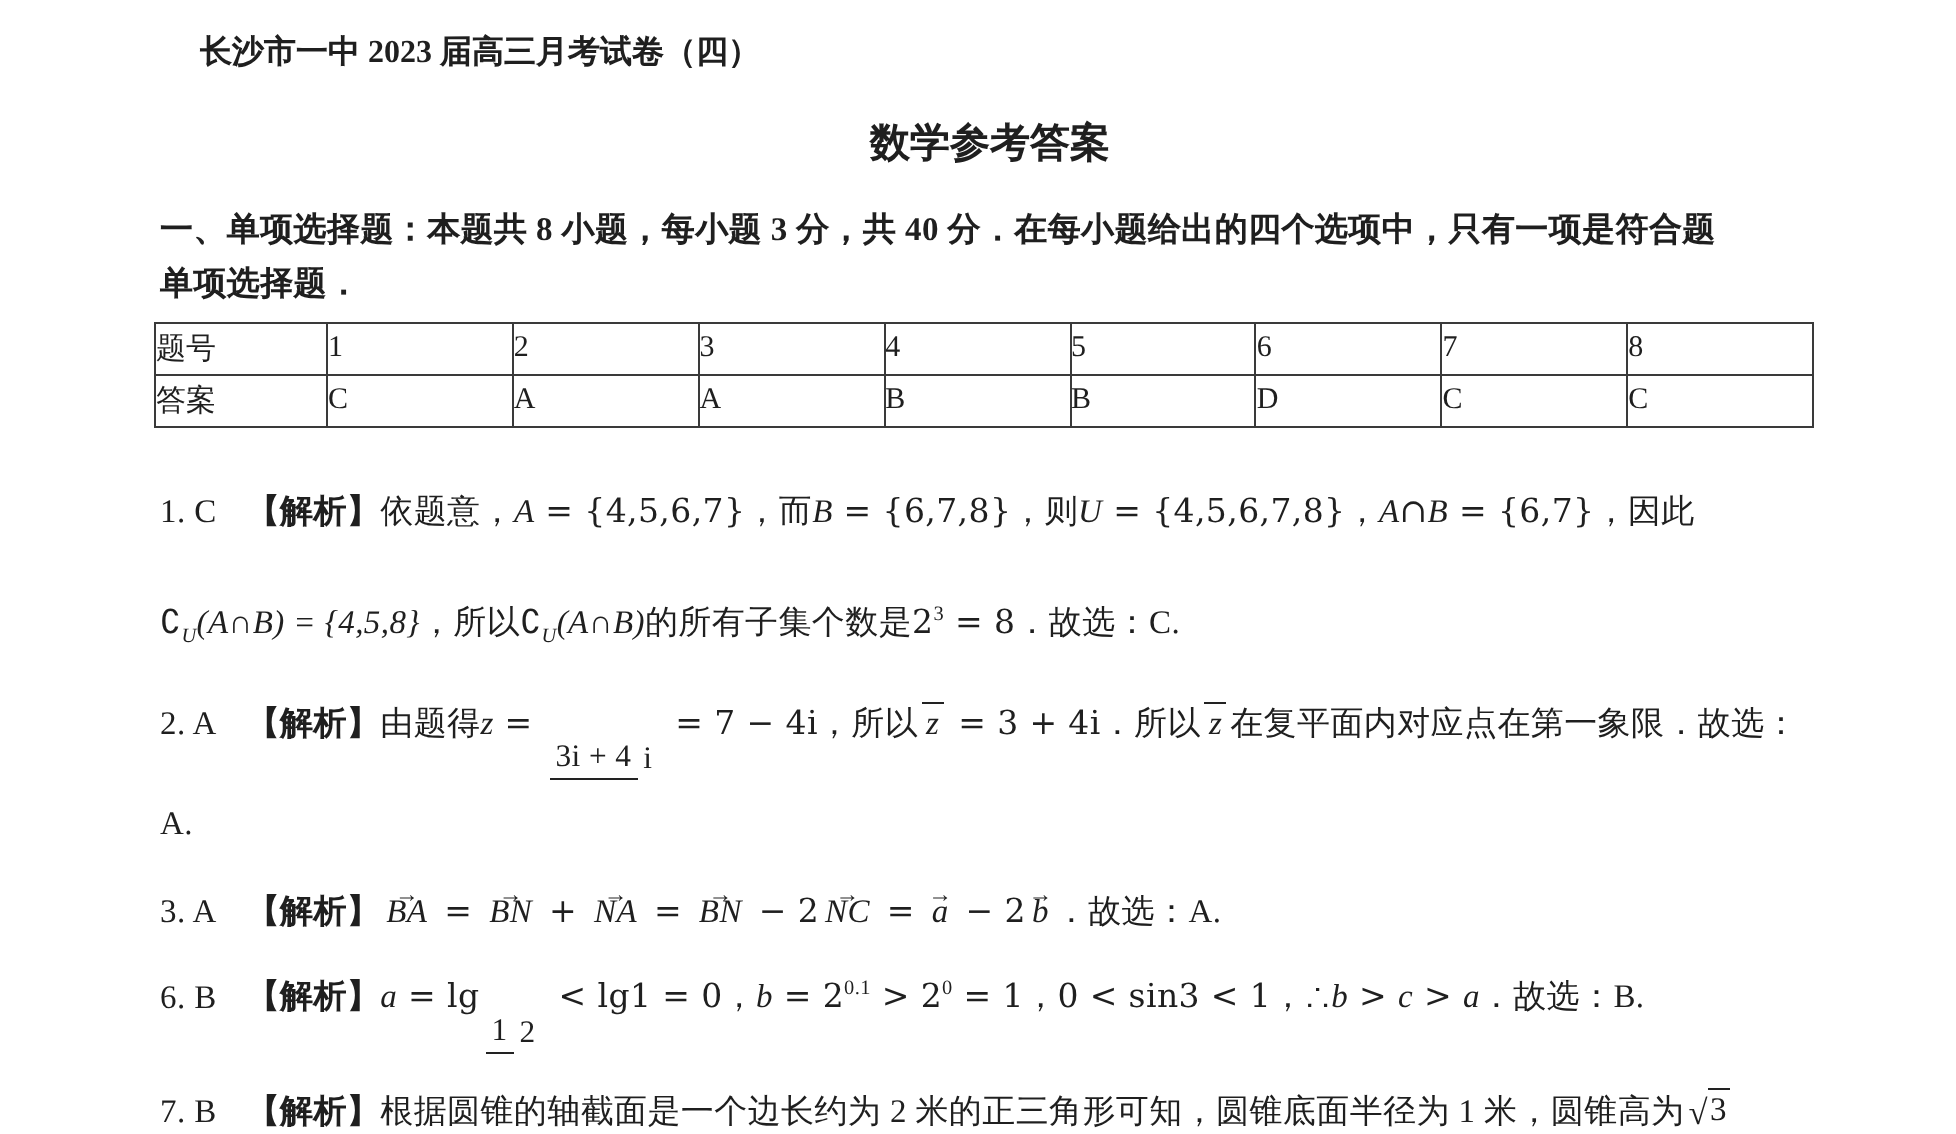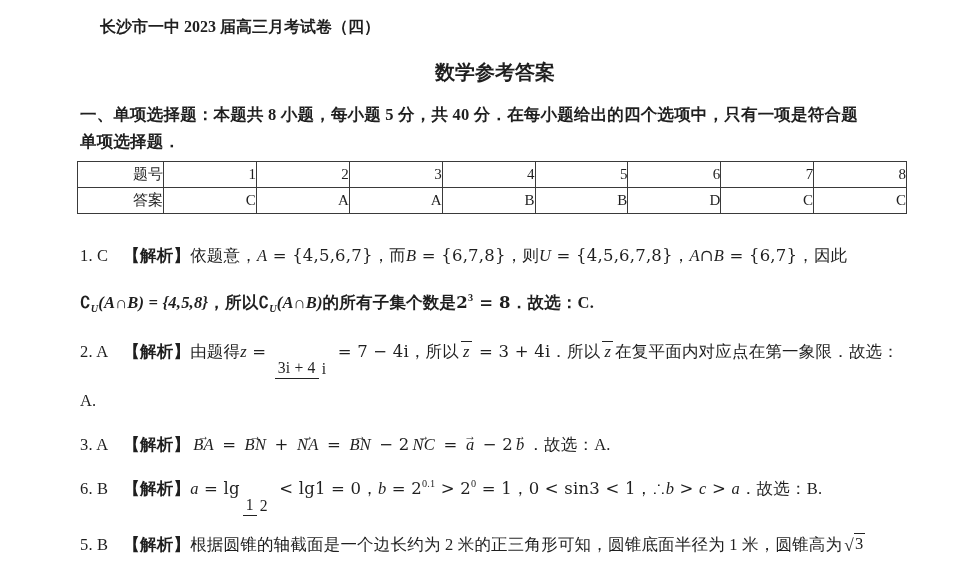--- a/index.html
+++ b/index.html
@@ -3,21 +3,21 @@
 <meta charset="utf-8">
 <style>
   html,body{margin:0;padding:0;background:#ffffff;}
   body{width:978px;height:567px;overflow:hidden;color:#1f1f1f;
        font-family:"Liberation Serif","DejaVu Serif",serif;}
   .page{padding:12px 28px 0 80px;position:relative;}
   .title{text-align:left;font-size:16px;font-weight:bold;line-height:30px;margin:0 60px 16px 20px;}
   .subtitle{text-align:center;font-size:20px;font-weight:bold;line-height:28px;margin:9px 60px 15px 20px;}
   .section{font-weight:bold;font-size:16.5px;line-height:27px;margin-top:13px;letter-spacing:0.2px;}
   .answer-table{border-collapse:collapse;margin-top:6px;margin-left:-3px;table-layout:fixed;width:830px;}
-  .answer-table td{border:1px solid #3a3a3a;text-align:right;font-size:15px;height:25px;padding:0;}
+  .answer-table td{border:1px solid #3a3a3a;text-align:left;font-size:15px;height:25px;padding:0;}
   .answer-table td.hd{width:85px;}
   .line{font-size:16.5px;line-height:26px;letter-spacing:0.2px;}
   .prefix{margin-right:15px;}
   .tag{font-weight:bold;}
   .mi{font-style:italic;}
   .m{font-family:"DejaVu Serif","Liberation Serif",serif;}
   sup,sub{font-size:0.62em;}
   
   .frac{display:inline-flex;align-items:center;vertical-align:-1.05em;
         line-height:1.2;margin:0 3px;font-size:0.95em;}
@@ -29,37 +29,37 @@
   .sqrt-body{border-top:1.3px solid #222;padding:0 2px 0 1px;line-height:1.2;}
   
   .vec{display:inline-block;position:relative;font-style:italic;margin:0 3px;}
   .vec::before{content:"\2192";position:absolute;top:-0.78em;left:50%;transform:translateX(-50%);
                font-size:0.72em;font-style:normal;letter-spacing:0;}
   .vec-line{padding-top:10px;}
   
   .bar{display:inline-block;border-top:1.2px solid #222;font-style:italic;
        padding:1px 2px 0;line-height:1.1;margin:0 2px;}
   .mt-q1l1{margin-top:29px;}
-  .mt-q1l2{margin-top:16px;font-weight:bold;}
+  .mt-q1l2{margin-top:26px;}
   .mt-q2l1{margin-top:17px;}
   .mt-q2l2{margin-top:9px;}
   .mt-q3l1{margin-top:8px;}
   .mt-q4l1{margin-top:13px;}
   .mt-q5l1{margin-top:16px;}
 </style>
 </head>
 <body>
 
 <div class="page">
 
   <div class="title">长沙市一中 2023 届高三月考试卷（四）</div>
   <div class="subtitle">数学参考答案</div>
 
   <div class="section">
-    <div>一、单项选择题：本题共 8 小题，每小题 5 分，共 40 分．在每小题给出的四个选项中，只有一项是符合题</div>
+    <div>一、单项选择题：本题共 8 小题，每小题 3 分，共 40 分．在每小题给出的四个选项中，只有一项是符合题</div>
     <div>单项选择题．</div>
   </div>
 
   <table class="answer-table">
     <tbody>
         <tr>
       <td class="hd">题号</td>
       <td>1</td>
       <td>2</td>
       <td>3</td>
@@ -103,19 +103,19 @@
   </div>
 
   <div class="line mt-q4l1">
     <span class="prefix">6. B</span><span class="tag">【解析】</span><span class="mi">a</span><span class="m"> = lg</span><span class="frac">
         <span class="num">1</span>
         <span class="den">2</span>
       </span><span class="m"> &lt; lg1 = 0</span><span>，</span><span class="mi">b</span><span class="m"> = 2</span><sup>0.1</sup><span class="m"> &gt; 2</span><sup>0</sup><span class="m"> = 1</span><span>，</span><span class="m">0 &lt; sin3 &lt; 1</span><span>，∴</span><span class="mi">b</span><span class="m"> &gt; </span><span class="mi">c</span><span class="m"> &gt; </span><span class="mi">a</span><span>．故选：B.</span>
   </div>
 
   <div class="line mt-q5l1">
-    <span class="prefix">5. B</span><span class="tag">【解析】</span><span>根据圆锥的轴截面是一个边长约为 2 米的正三角形可知，圆锥底面半径为 1 米，圆锥高为</span><span class="sqrt">
+    <span class="prefix">7. B</span><span class="tag">【解析】</span><span>根据圆锥的轴截面是一个边长约为 2 米的正三角形可知，圆锥底面半径为 1 米，圆锥高为</span><span class="sqrt">
         <span class="sqrt-sign"></span>
         <span class="sqrt-body">3</span>
       </span>
   </div>
 
 </div>
 
 </body></html>

